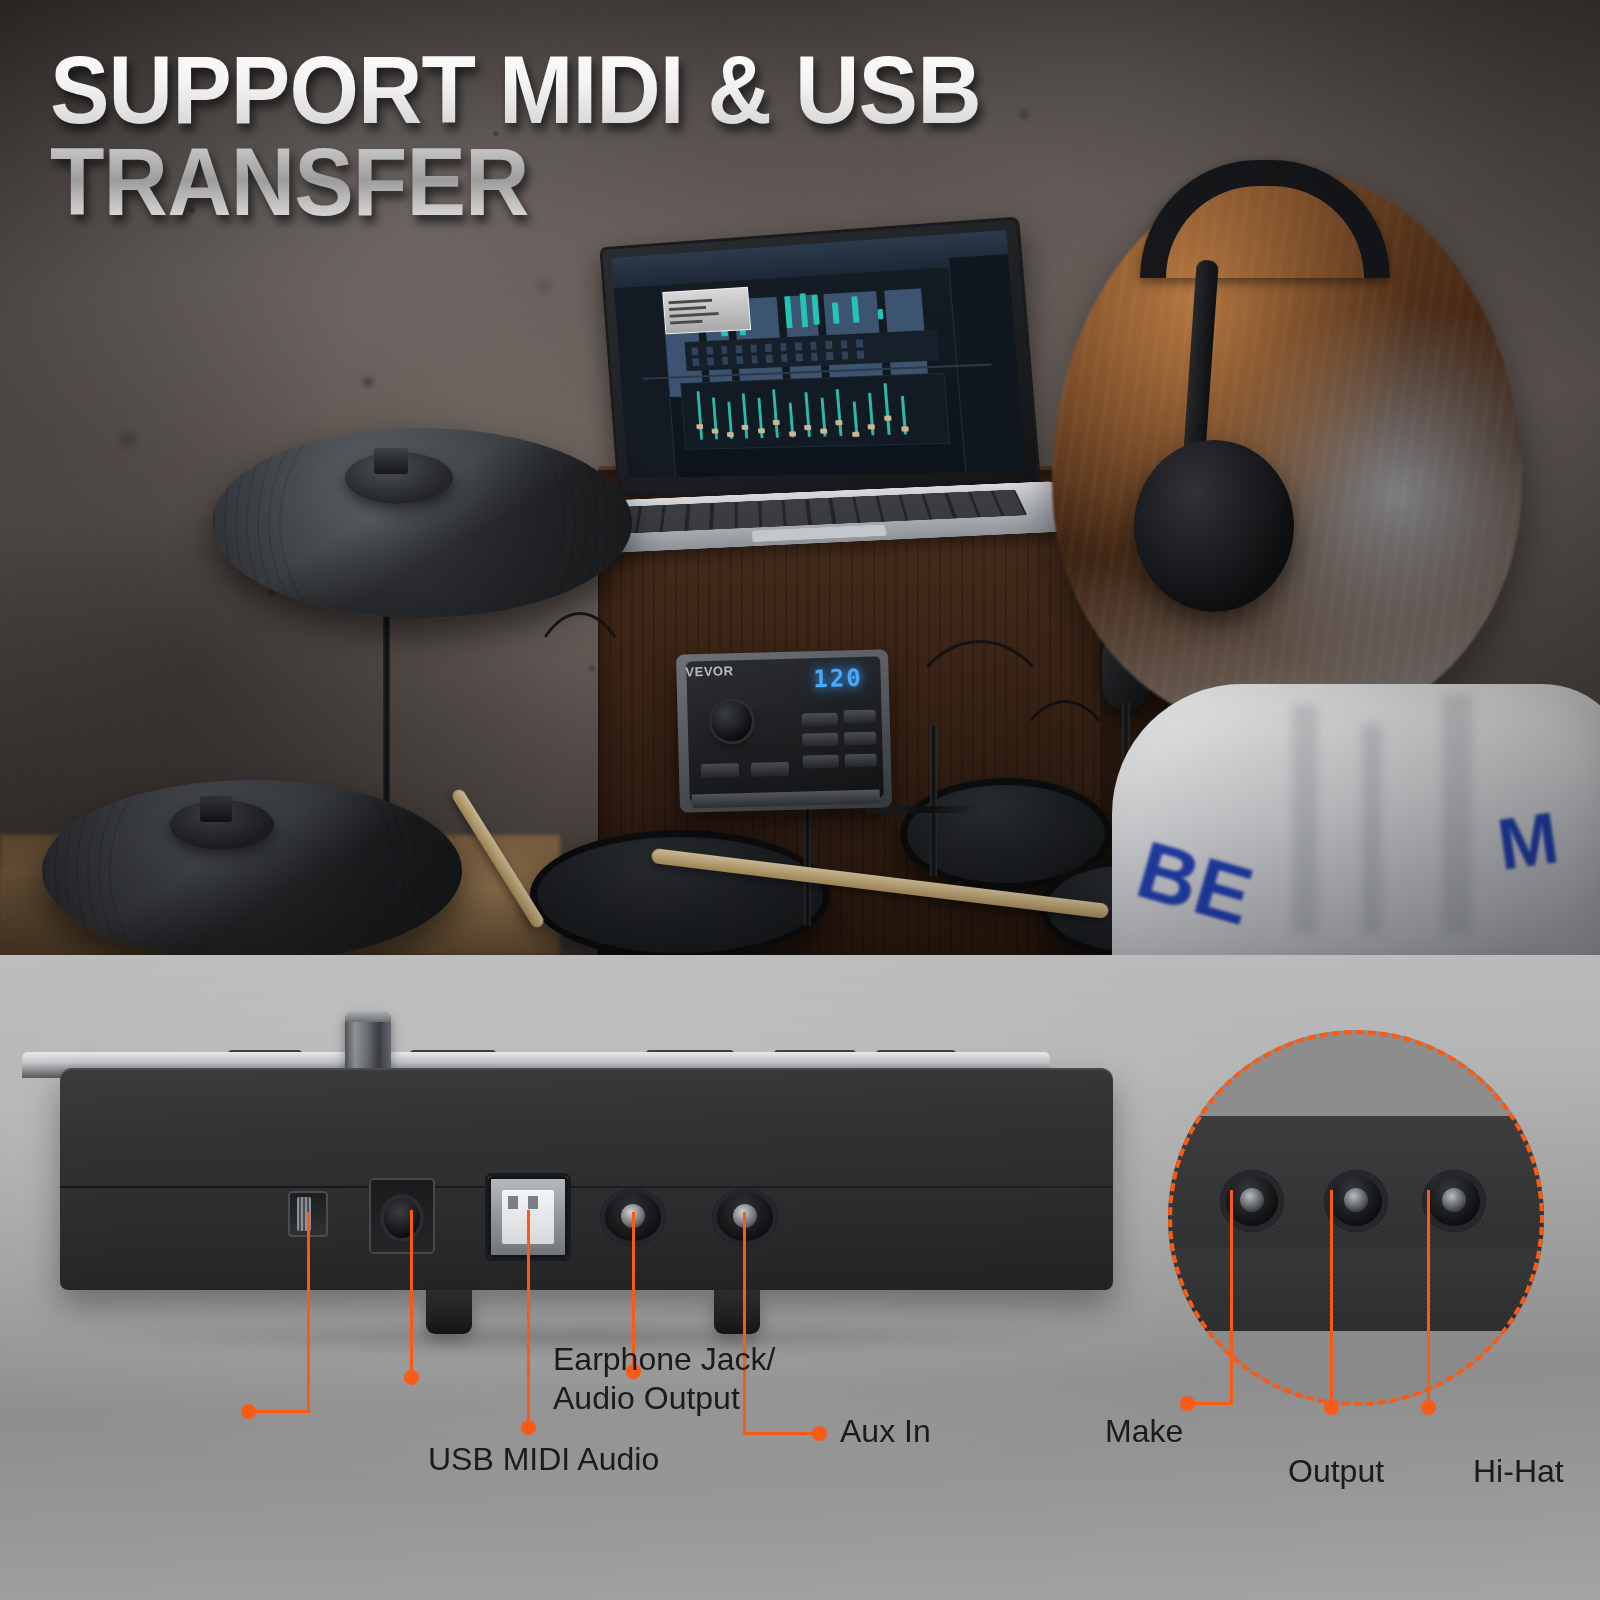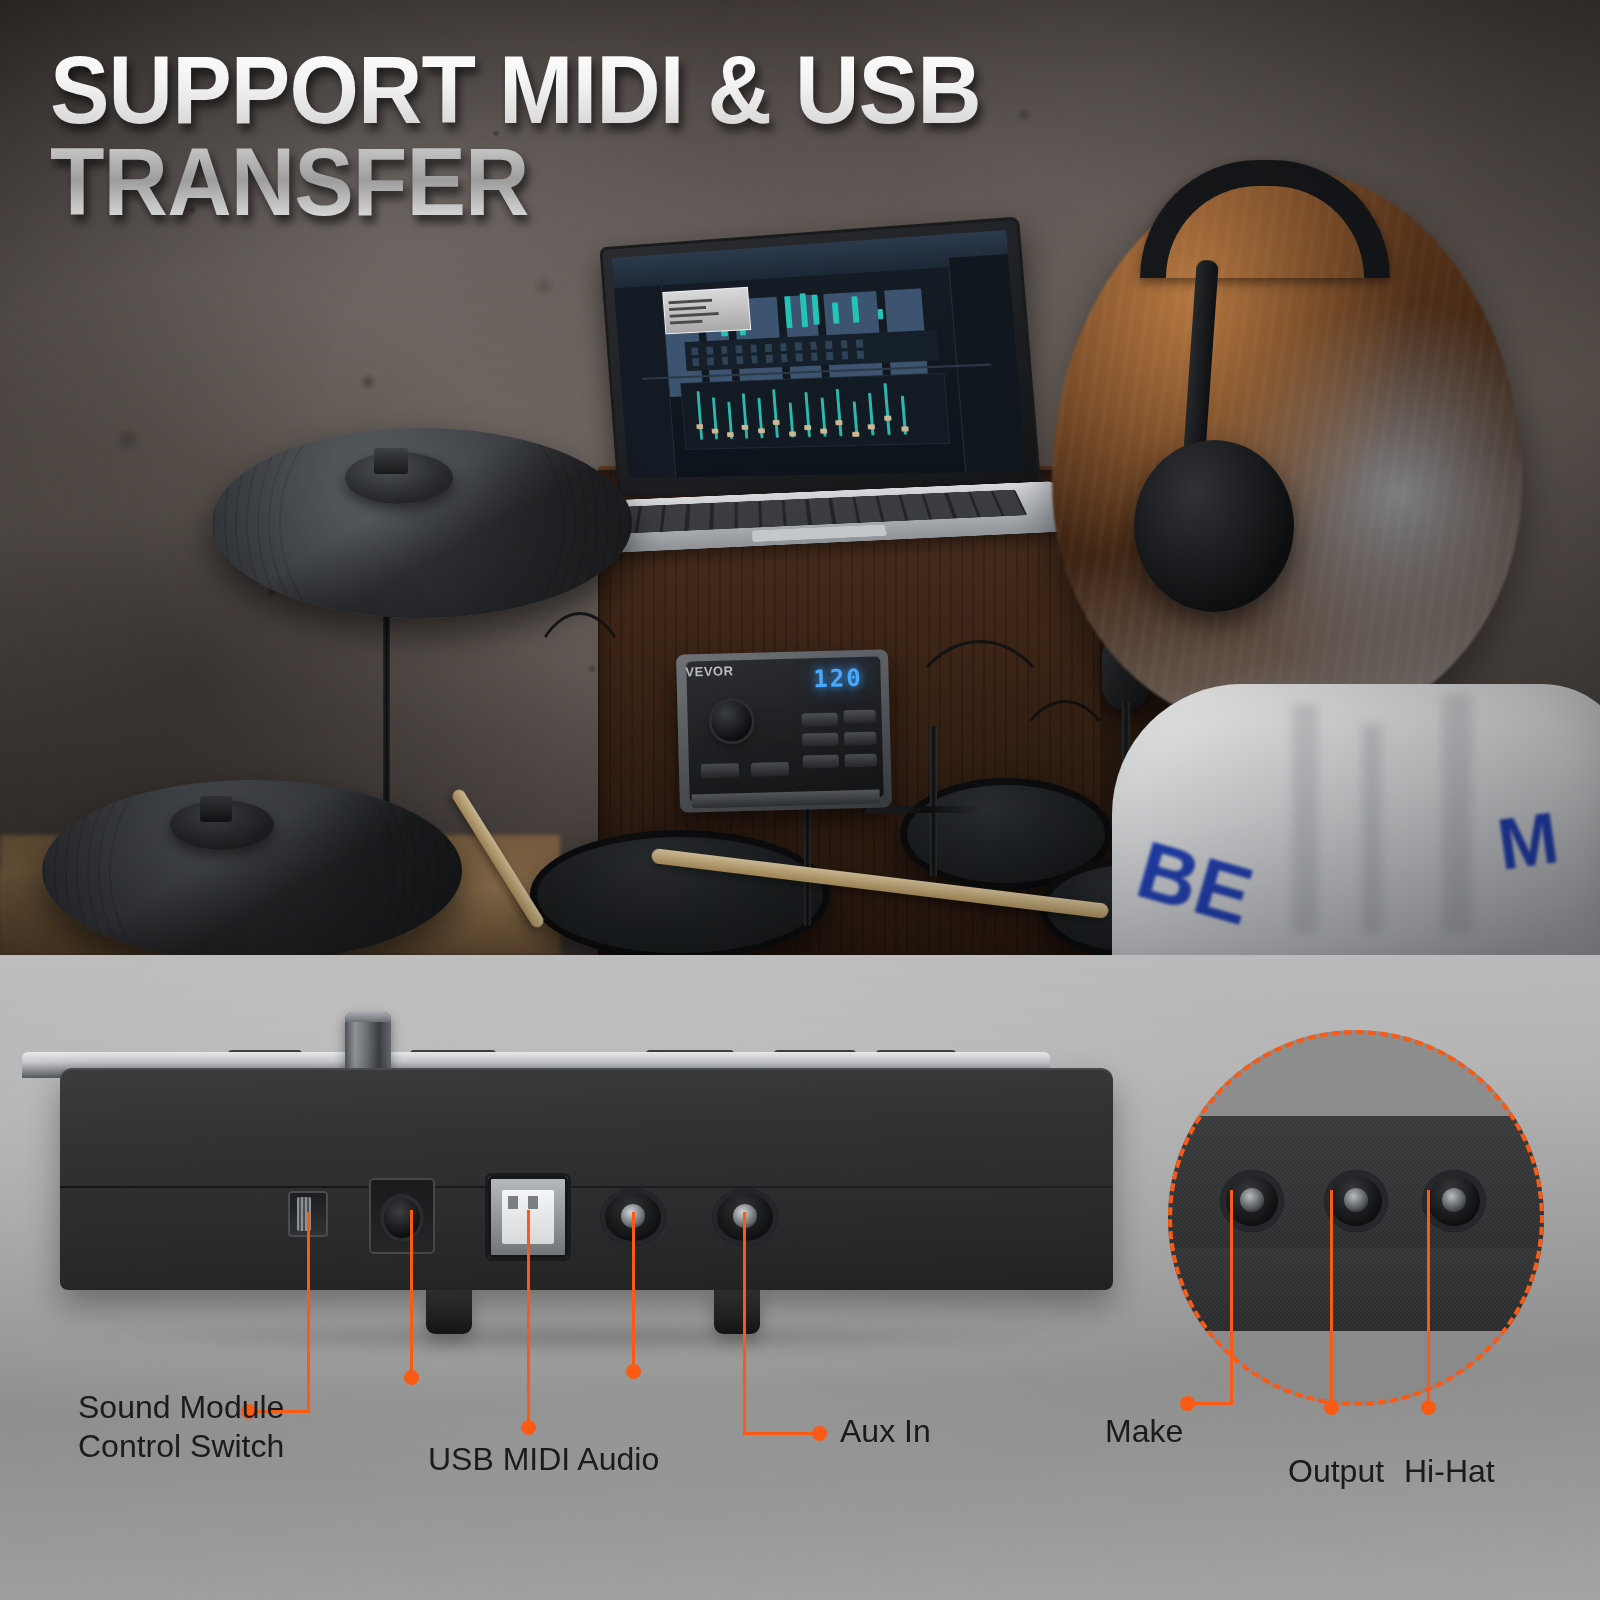--- a/index.html
+++ b/index.html
@@ -558,21 +558,21 @@
   <div class="lead lead-v" style="left:1230px;top:1190px;height:214px"></div>
   <div class="lead lead-h" style="left:1186px;top:1402px;width:47px"></div>
   <div class="dot" style="left:1180px;top:1396px"></div>
 
   <div class="lead lead-v" style="left:1330px;top:1190px;height:216px"></div>
   <div class="dot" style="left:1324px;top:1400px"></div>
 
   <div class="lead lead-v" style="left:1427px;top:1190px;height:216px"></div>
   <div class="dot" style="left:1421px;top:1400px"></div>
 
-  <div class="clabel" style="left:78px;top:1388px">Sound Module
-Control Switch</div>
   <div class="clabel" style="left:428px;top:1440px">USB MIDI Audio</div>
+  <div class="clabel" style="left:553px;top:1340px">Earphone Jack/
+Audio Output</div>
   <div class="clabel" style="left:840px;top:1412px">Aux In</div>
   <div class="clabel" style="left:1105px;top:1412px">Make</div>
   <div class="clabel" style="left:1288px;top:1452px">Output</div>
-  <div class="clabel" style="left:1404px;top:1452px">Hi-Hat</div>
+  <div class="clabel" style="left:1473px;top:1452px">Hi-Hat</div>
 
 </div>
 
 </body></html>

